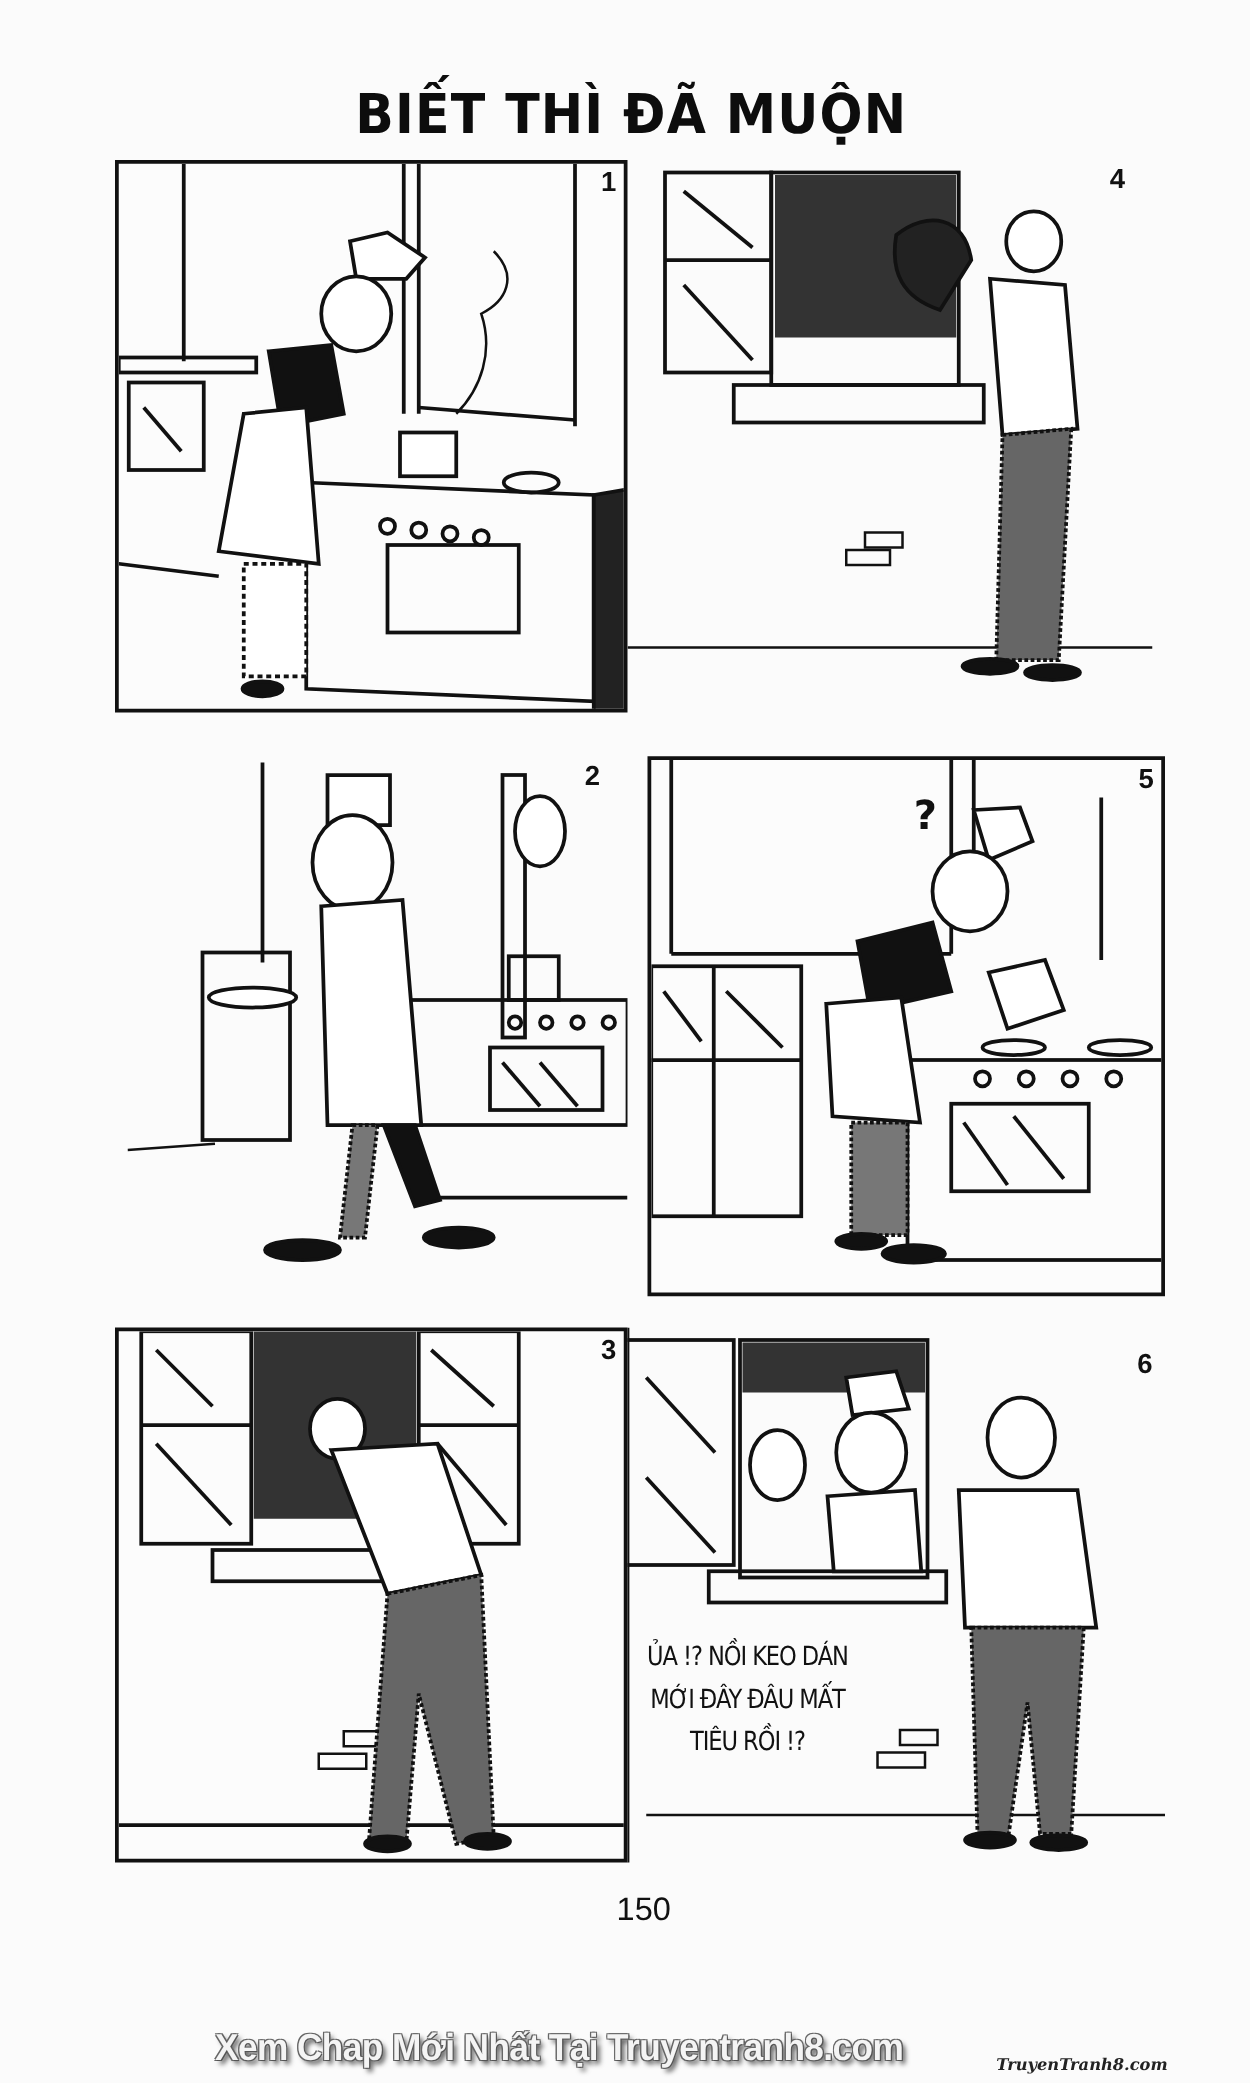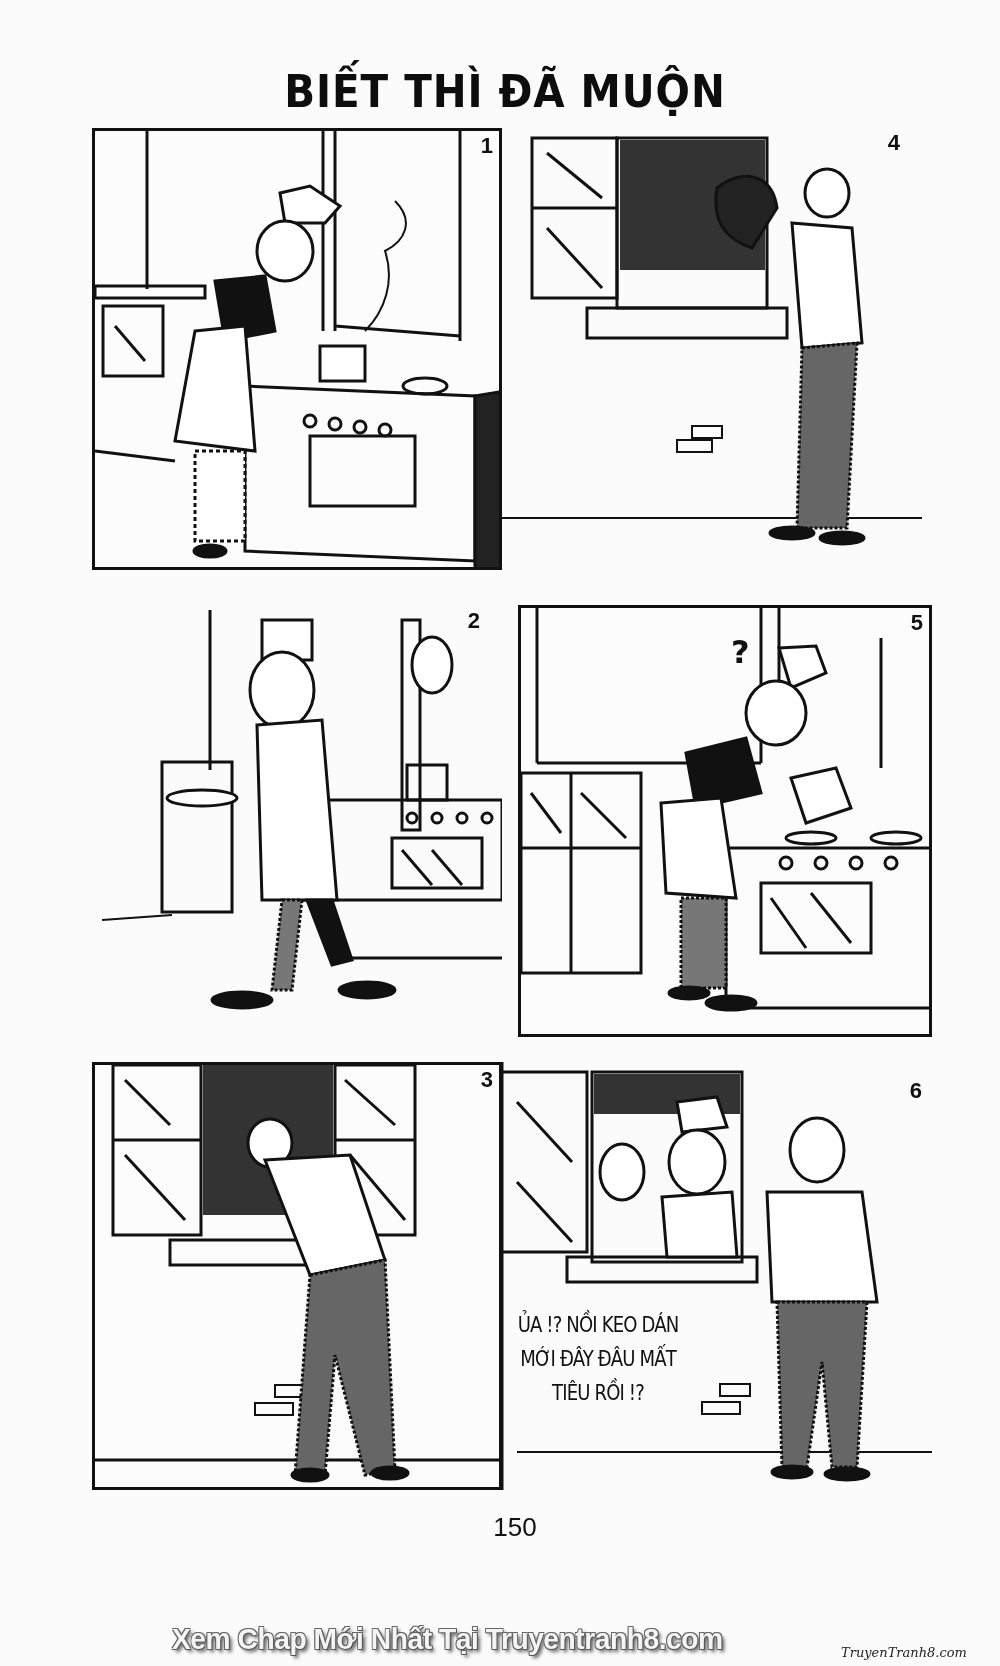--- a/index.html
+++ b/index.html
@@ -21,22 +21,22 @@
     font-family: "DejaVu Sans", sans-serif; font-size: 21px; line-height: 34px;
     letter-spacing: -1px; transform: scaleX(0.86); transform-origin: left top; color: #111;
   }
   .pagenum { position: absolute; left: 0; width: 1030px; top: 1512px; text-align: center; font-size: 26px; color: #111; }
   .watermark {
     position: absolute; left: 172px; top: 1622px; font-size: 30px; font-weight: bold;
     color: #f4f4f4; letter-spacing: -0.5px; transform: scaleX(0.94); transform-origin: left top;
     text-shadow: 1px 1px 0 #555, -1px -1px 0 #666, 1px -1px 0 #666, -1px 1px 0 #666, 3px 3px 4px #555;
   }
   .logo {
-    position: absolute; left: 841px; top: 1645px; font-family: "DejaVu Serif", serif; font-style: italic;
-    font-weight: normal; font-size: 13px; color: #222;
+    position: absolute; left: 797px; top: 1645px; font-family: "DejaVu Serif", serif; font-style: italic;
+    font-weight: bold; font-size: 13px; color: #222;
   }
 </style>
 </head>
 <body>
 
 <div class="title">BIẾT THÌ ĐÃ MUỘN</div>
 
 <div class="panel" style="left:92px;top:128px;width:410px;height:442px;">
   <svg width="410" height="442">
     <g stroke="#111" stroke-width="3" fill="none">

